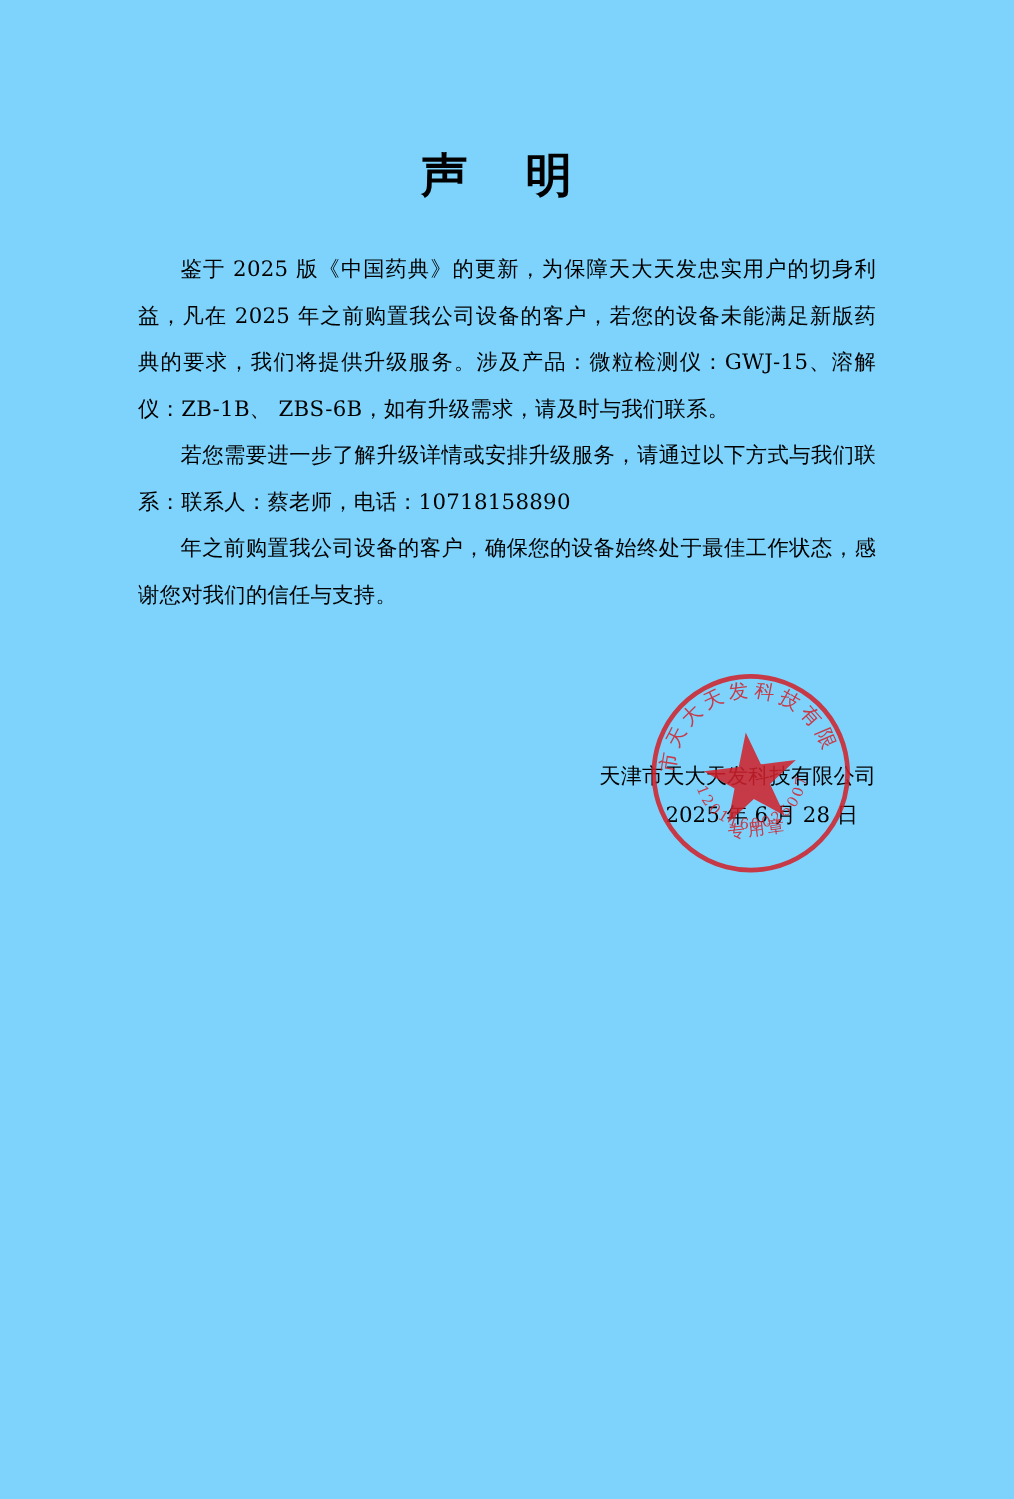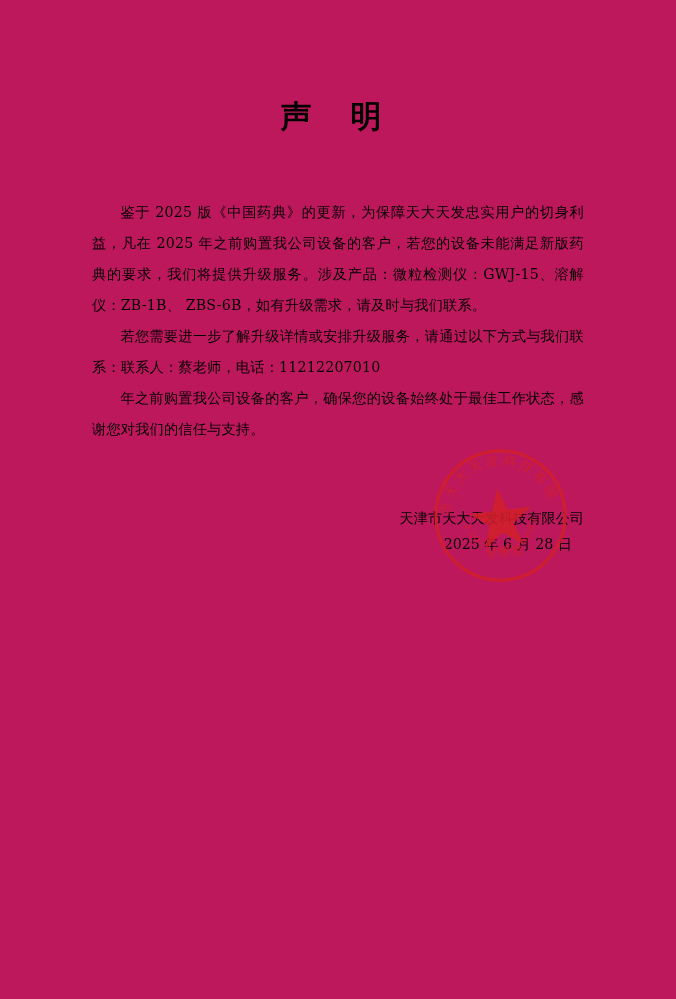--- a/index.html
+++ b/index.html
@@ -12,41 +12,40 @@
     height: 999px;
     position: relative;
     font-family: "DejaVu Serif", "Liberation Serif", serif;
     color: #000000;
     overflow: hidden;
   }
 
   .page {
     position: absolute;
     inset: 0;
-    background: #be185d;
+    background: #7dd3fc;
   }
 
   .doc-title {
     position: absolute;
     top: 96px;
     left: 0;
     width: 100%;
     text-align: center;
     font-size: 31px;
     font-weight: bold;
     letter-spacing: 14px;
     font-family: "DejaVu Serif", "Liberation Serif", serif;
   }
 
   .body-block {
     position: absolute;
     top: 165px;
     left: 92px;
     width: 492px;
-    margin-top: 32px;
   }
 
   .para {
     font-size: 14.2px;
     line-height: 31px;
     text-align: justify;
     text-justify: inter-ideograph;
     text-indent: 2em;
     margin: 0 0 0 0;
     letter-spacing: 0.2px;
@@ -87,21 +86,21 @@
 </style>
 </head>
 <body>
 
 <div class="page">
 
   <div class="doc-title">声    明</div>
 
   <div class="body-block">
     <p class="para">鉴于 2025 版《中国药典》的更新，为保障天大天发忠实用户的切身利益，凡在 2025 年之前购置我公司设备的客户，若您的设备未能满足新版药典的要求，我们将提供升级服务。涉及产品：微粒检测仪：GWJ-15、溶解仪：ZB-1B、 ZBS-6B，如有升级需求，请及时与我们联系。</p>
-    <p class="para">若您需要进一步了解升级详情或安排升级服务，请通过以下方式与我们联系：联系人：蔡老师，电话：11212207010</p>
+    <p class="para">若您需要进一步了解升级详情或安排升级服务，请通过以下方式与我们联系：联系人：蔡老师，电话：10718158890</p>
     <p class="para">年之前购置我公司设备的客户，确保您的设备始终处于最佳工作状态，感谢您对我们的信任与支持。</p>
   </div>
 
   <div class="sign-block">
     <span class="sign-line">天津市天大天发科技有限公司</span>
     <span class="sign-date">2025 年 6 月 28 日</span>
   </div>
 
   <div class="seal">
     <svg viewBox="0 0 140 140" width="137" height="137" xmlns="http://www.w3.org/2000/svg">

